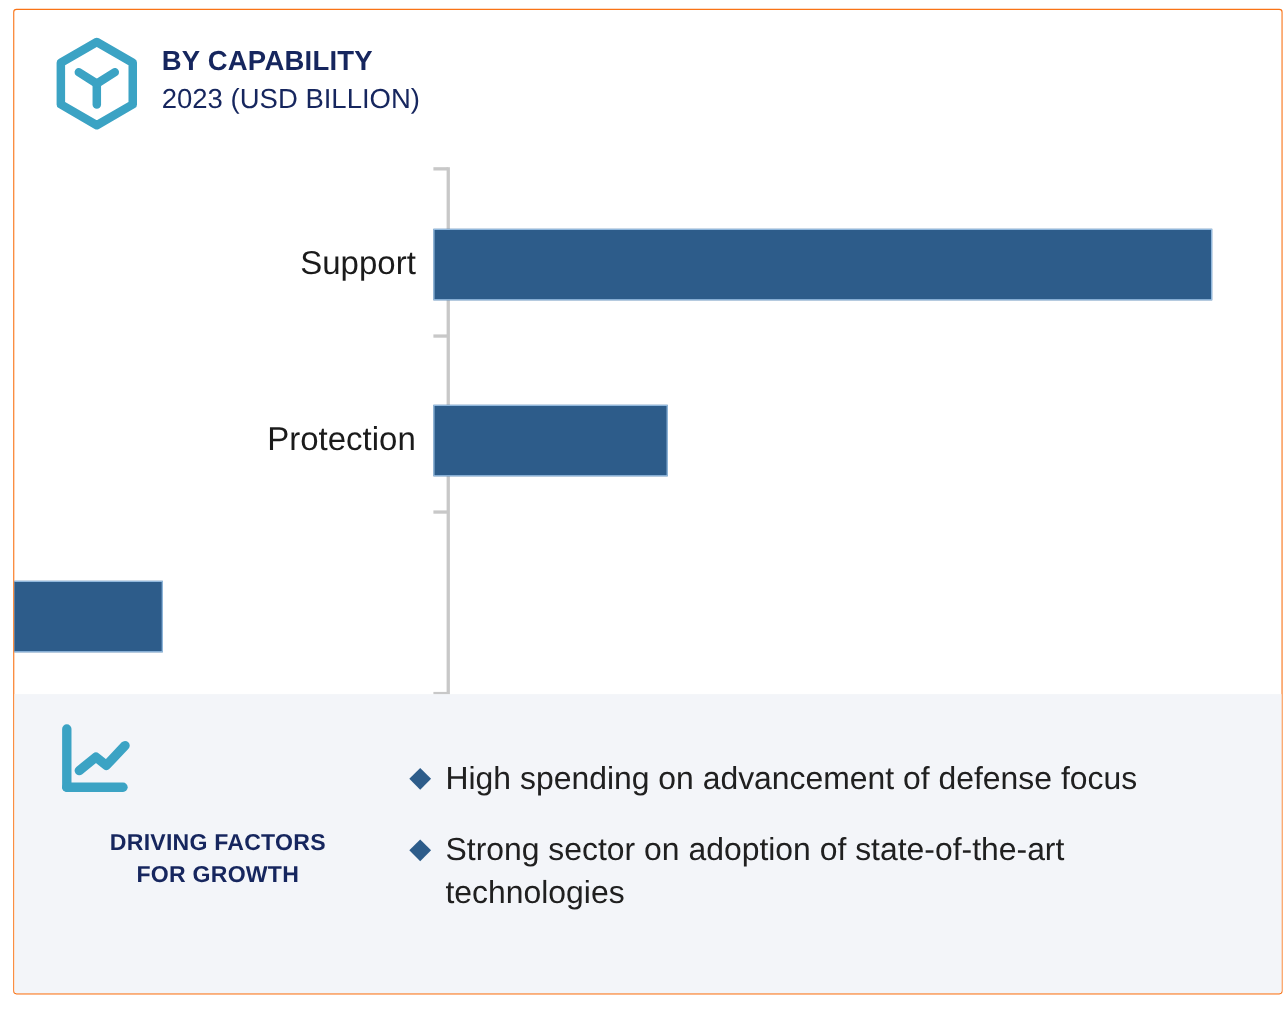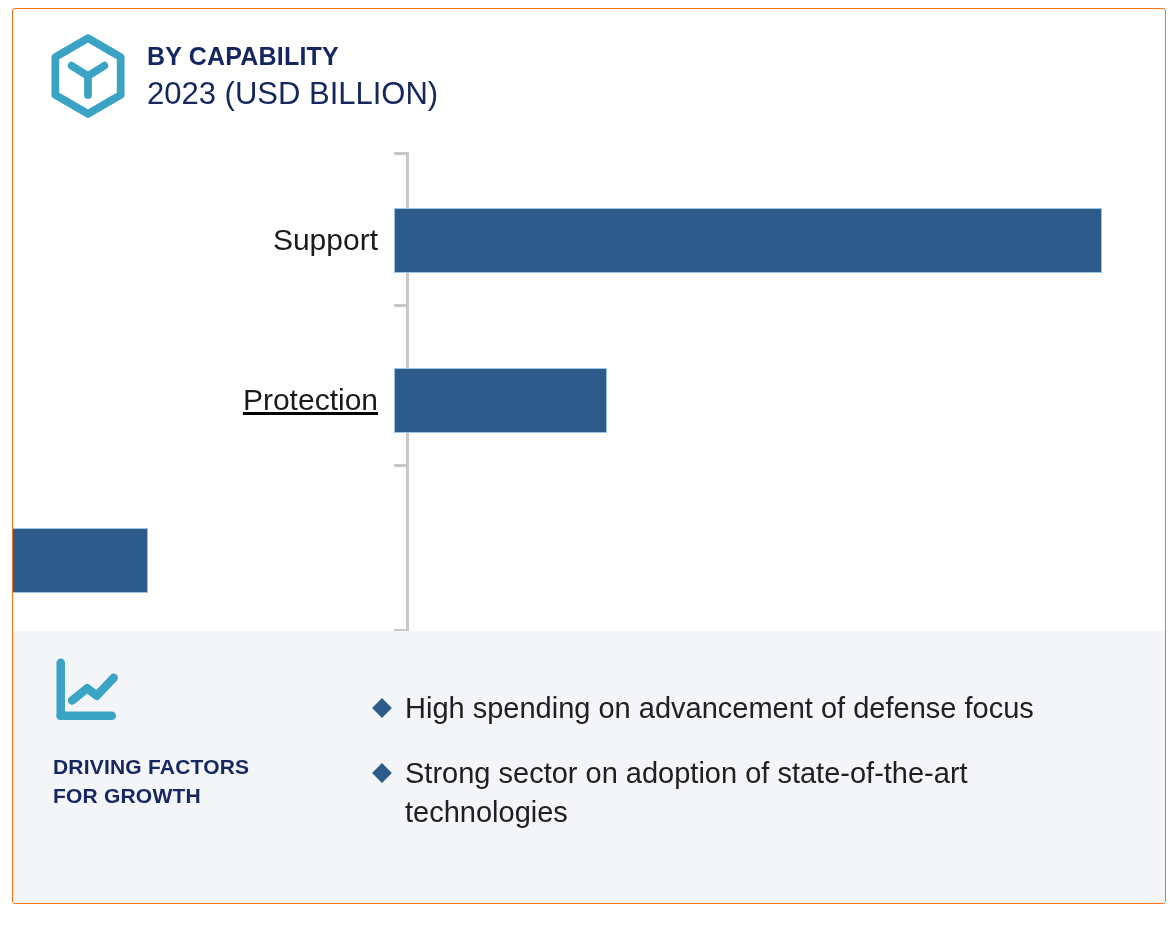--- a/index.html
+++ b/index.html
@@ -47,21 +47,21 @@
   }
   .header-title {
     font-size: 25px;
     font-weight: bold;
     color: #16265e;
     letter-spacing: 0.2px;
     line-height: 1.18;
     white-space: nowrap;
   }
   .header-sub {
-    font-size: 31px;
+    font-size: 25px;
     font-weight: normal;
     color: #16265e;
     line-height: 1.2;
     margin-top: 3px;
     white-space: nowrap;
   }
 
   
   .chart {
     position: absolute;
@@ -118,20 +118,21 @@
     top: 622px;
     width: 1154px;
     height: 274px;
     background: #f3f5f9;
   }
   .panel-left {
     position: absolute;
     left: 40px;
     top: 26px;
     width: 290px;
+    text-align: center;
   }
   .trend-icon {
     width: 76px;
     height: 70px;
     display: block;
   }
   .panel-left-title {
     margin-top: 26px;
     font-size: 21px;
     font-weight: bold;
@@ -199,21 +200,21 @@
     <div class="tick" style="top:8px;"></div>
     <div class="tick" style="top:160px;"></div>
     <div class="tick" style="top:320px;"></div>
     <div class="tick" style="top:485px;"></div>
 
     <div class="bar-row" style="top:20px;">
       <div class="bar-label">Support</div>
       <div class="bar" style="width:708px;"></div>
     </div>
 
-    <div class="bar-row" style="top:180px;text-decoration:underline;">
+    <div class="bar-row" style="top:180px;">
       <div class="bar-label">Protection</div>
       <div class="bar" style="width:213px;"></div>
     </div>
 
     <div class="bar-row" style="top:340px;">
       <div class="bar" style="width:139px;"></div>
     </div>
   </div>
 
   <div class="panel">

